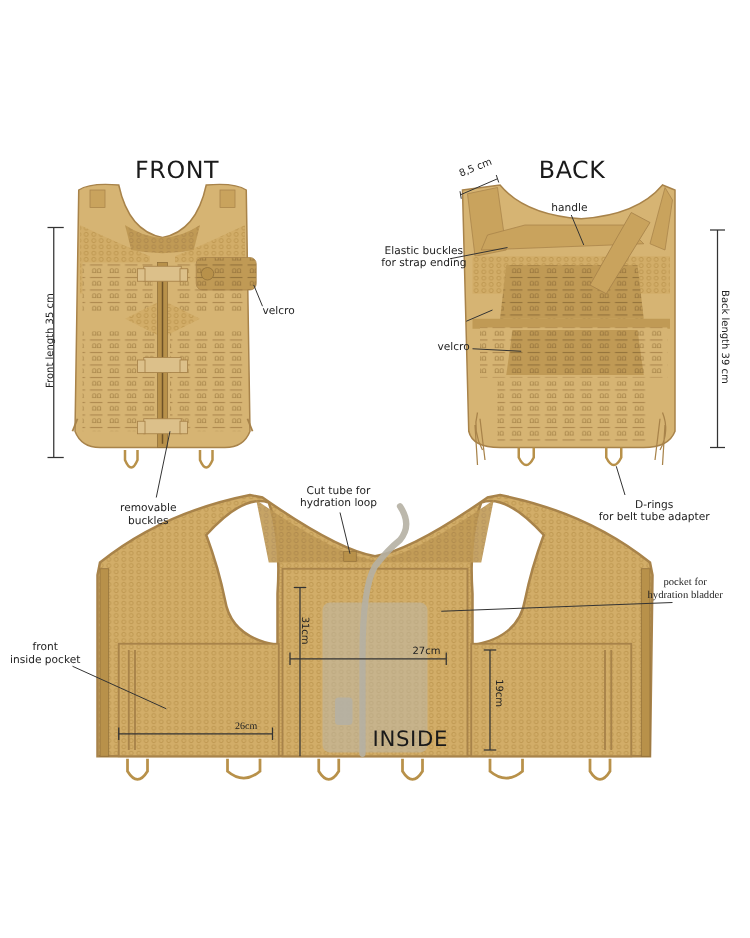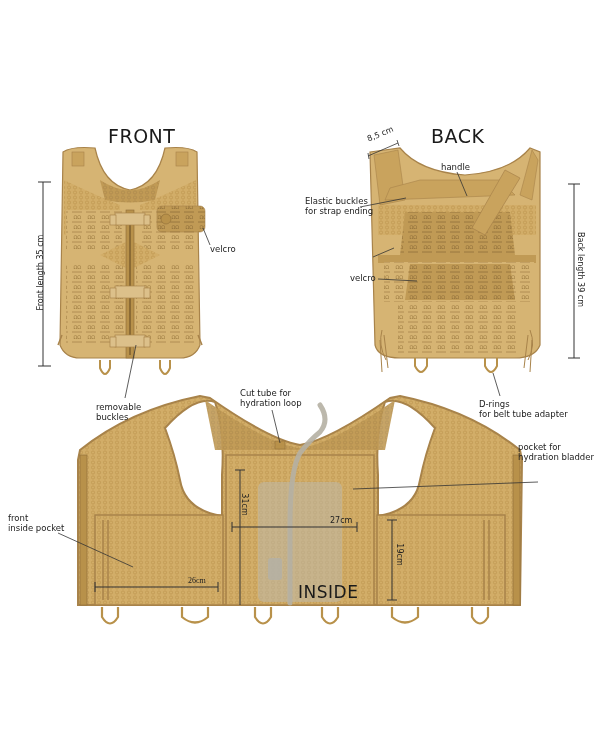--- a/index.html
+++ b/index.html
@@ -1,18 +1,18 @@
 <!DOCTYPE html>
 <html><head>
 <meta charset="utf-8">
 <style>
   html, body { margin: 0; padding: 0; background: #ffffff; }
   body { width: 600px; height: 750px; position: relative; overflow: hidden; font-family: "DejaVu Sans", sans-serif; }
   .title { position: absolute; font-size: 19px; font-weight: 500; color: #1a1a1a; letter-spacing: 0.5px; }
-  .label { position: absolute; font-size: 8.5px; color: #222; line-height: 1.15; text-align: left; white-space: nowrap; }
+  .label { position: absolute; font-size: 8.5px; color: #222; line-height: 1.15; text-align: center; white-space: nowrap; }
   .dim { position: absolute; font-size: 8px; color: #222; }
   .vert { transform: rotate(-90deg); transform-origin: center center; white-space: nowrap; }
   .vert-cw { transform: rotate(90deg); transform-origin: center center; white-space: nowrap; }
   svg { position: absolute; left: 0; top: 0; }
   .inside-title { position: absolute; font-size: 17px; color: #1a1a1a; letter-spacing: 0.5px; }
 </style>
 </head>
 <body>
 
 <svg width="600" height="750" viewBox="0 0 600 750">
@@ -231,21 +231,21 @@
 <div class="dim vert-cw" style="left:530px; top:265px; width:100px; text-align:center;">Back length 39 cm</div>
 <div class="label" style="left:479px; top:400px;">
   <div>D-rings</div>
   <div>for belt tube adapter</div>
 </div>
 
 <div class="label" style="left:240px; top:389px;">
   <div>Cut tube for</div>
   <div>hydration loop</div>
 </div>
-<div class="label" style="left:518px; top:443px;">
+<div class="label" style="left:518px; top:461px;font-family:Liberation Serif, serif;">
   <div>pocket for</div>
   <div>hydration bladder</div>
 </div>
 <div class="label" style="left:8px; top:514px;">
   <div>front</div>
   <div>inside pocket</div>
 </div>
 <div class="dim" style="left:188px; top:576px;font-family:Liberation Serif, serif;">26cm</div>
 <div class="dim vert-cw" style="left:229px; top:500px; width:30px; text-align:center;">31cm</div>
 <div class="dim" style="left:330px; top:516px;">27cm</div>

